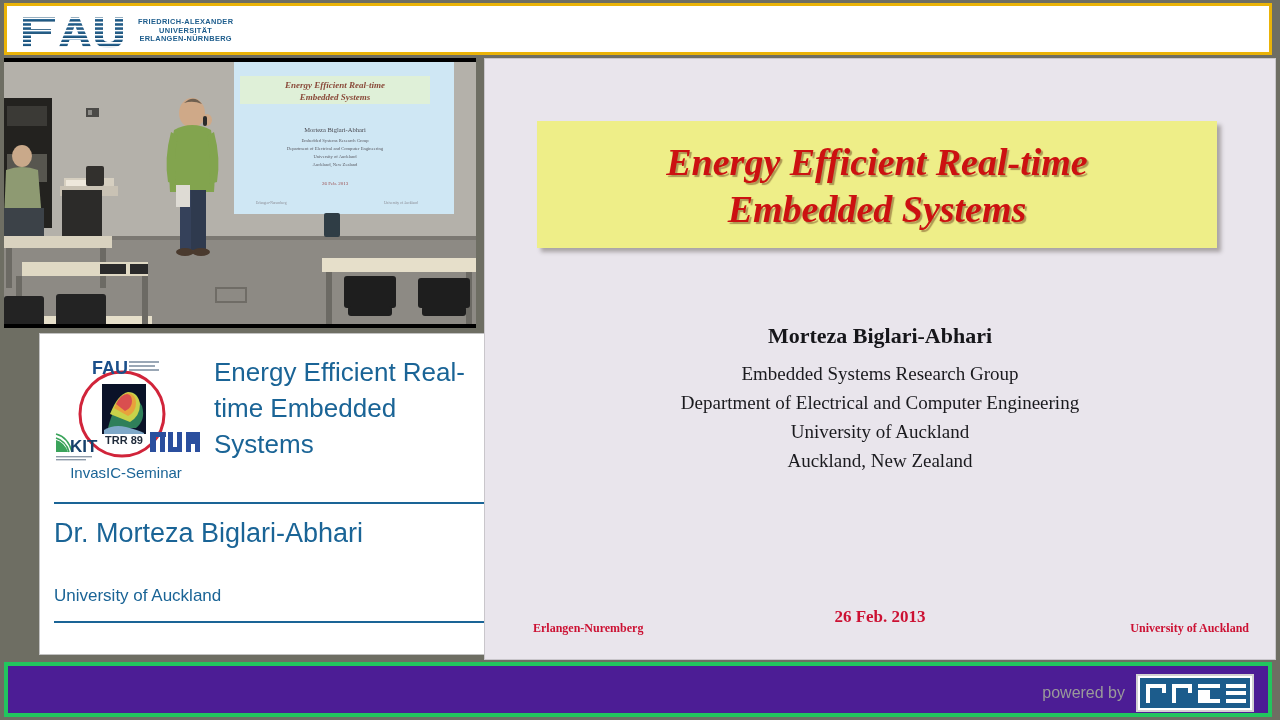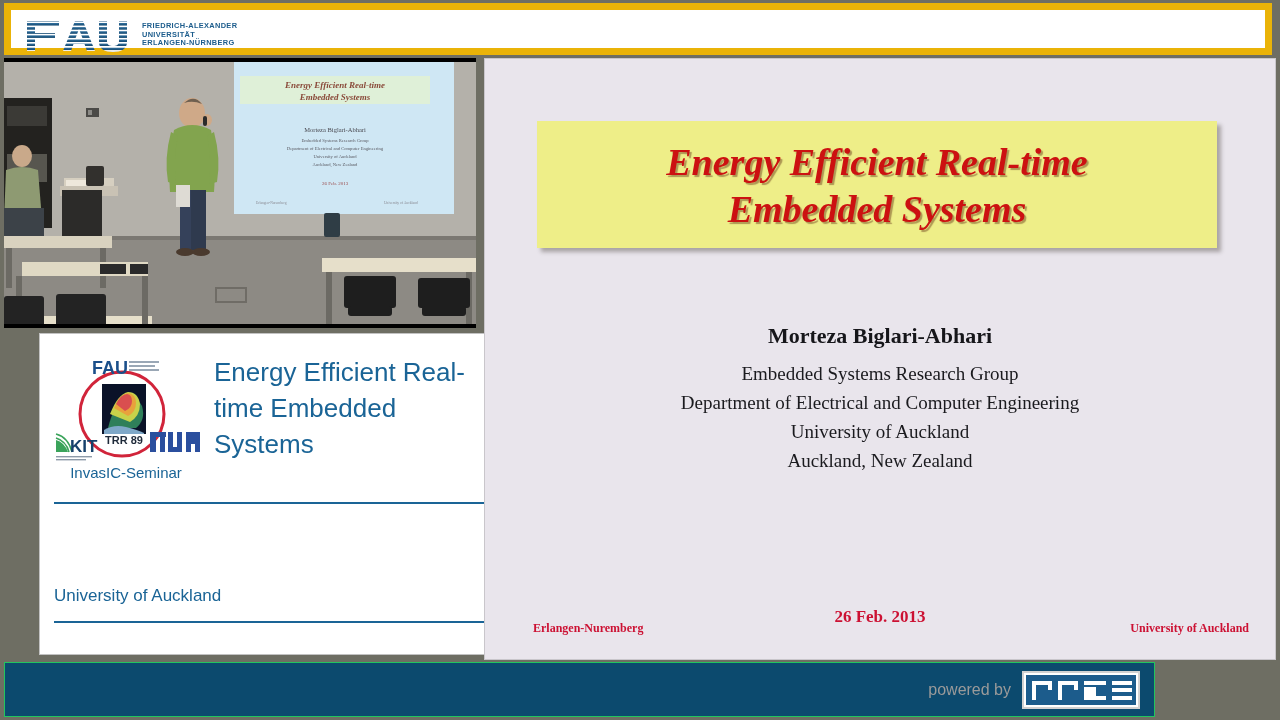--- a/index.html
+++ b/index.html
@@ -9,22 +9,23 @@
     font-family:"Liberation Sans", sans-serif;
   }
   #app{position:relative;width:1280px;height:720px;}
 
   
   .chrome-bg{position:absolute;inset:0;background:#6e6e63;}
 
   
   .header{
     position:absolute;left:4px;top:3px;width:1268px;height:52px;
-    background:#ffffff;border:7px solid #eab308;
+    background:#ffffff;border:3px solid #eab308;
     box-sizing:border-box;
+    text-align:center;
   }
   .fau-logo{position:absolute;left:14px;top:9px;width:112px;height:34px;}
   .fau-text{
     position:absolute;left:131px;top:12px;
     color:#1c5c8c;font-size:7.4px;font-weight:bold;
     line-height:8.6px;letter-spacing:.35px;
     font-family:"Liberation Sans", sans-serif;
   }
 
   
@@ -101,22 +102,22 @@
     font-weight:bold;font-size:12px;color:#cc1133;
   }
   .slide-foot-r{
     position:absolute;right:26px;top:562px;
     font-family:"Liberation Serif", serif;
     font-weight:bold;font-size:12px;color:#cc1133;
   }
 
   
   .footer{
-    position:absolute;left:4px;top:662px;width:1151px;height:55px;
-    background:#0c4a6e;border:1px solid #22c55e;box-sizing:border-box;
+    position:absolute;left:4px;top:662px;width:1268px;height:55px;
+    background:#4c1d95;border:4px solid #22c55e;box-sizing:border-box;
   }
   .powered{
     position:absolute;right:143px;top:18px;
     color:#9a9a9a;font-size:16px;
     font-family:"Liberation Sans", sans-serif;
   }
   .rrze{
     position:absolute;right:14px;top:8px;width:118px;height:38px;
     border:2px solid #d2d2d2;background:#ffffff;box-sizing:border-box;
     padding:2px;
@@ -285,20 +286,21 @@
           <rect x="145" y="80" width="5" height="20"></rect>
         </g>
 
         <text x="76" y="126" font-family="Liberation Sans, sans-serif" font-size="15" fill="#1a6496" text-anchor="middle">InvasIC-Seminar</text>
       </svg>
     </span>
 
     <div class="lect-title">Energy Efficient Real-time Embedded Systems</div>
 
     <div class="rule r1"></div>
+    <div class="speaker">Dr. Morteza Biglari-Abhari</div>
     <div class="affil">University of Auckland</div>
     <div class="rule r2"></div>
   </div>
 
   <div class="slide-panel">
     <div class="slide-titlebox">
       <div class="slide-title">Energy Efficient Real-time
 Embedded Systems</div>
     </div>
     <div class="author">Morteza Biglari-Abhari</div>

